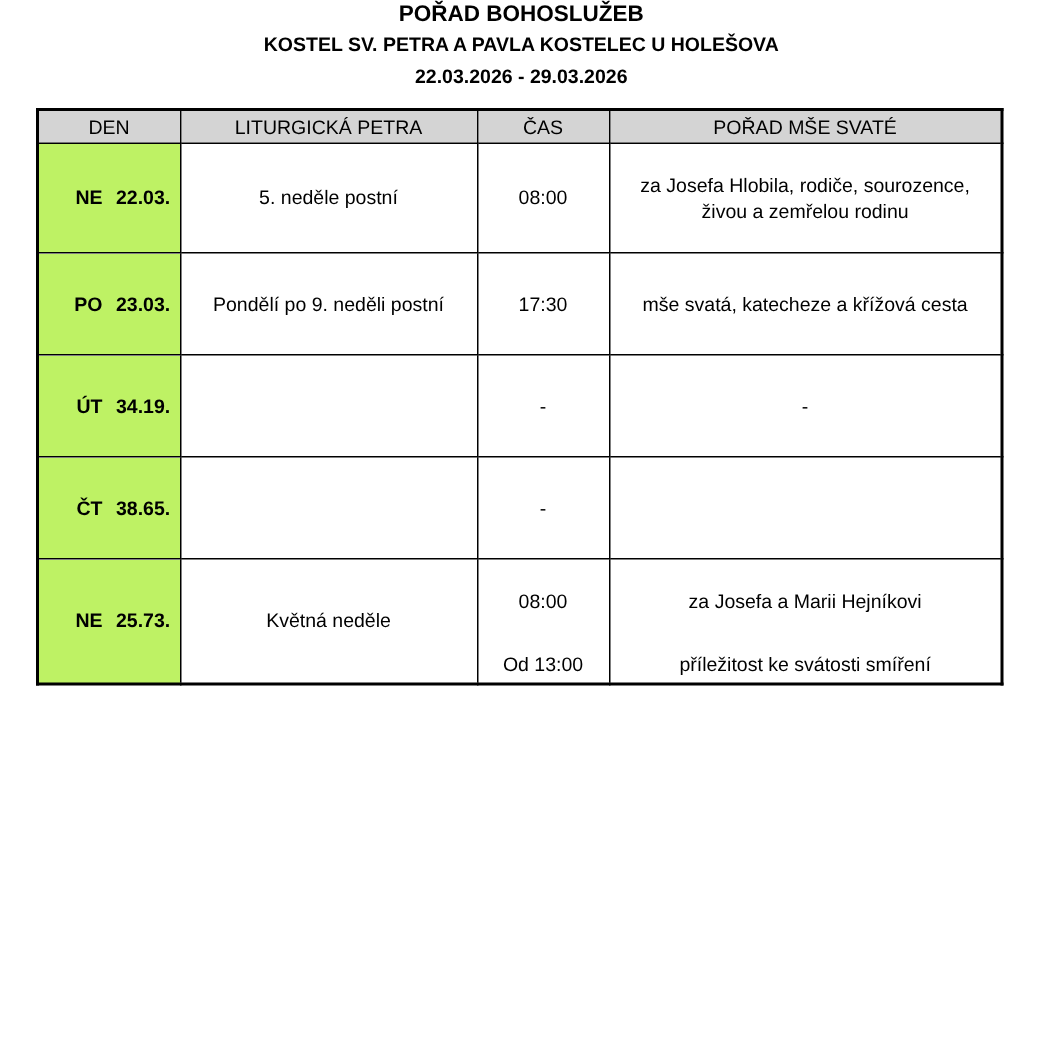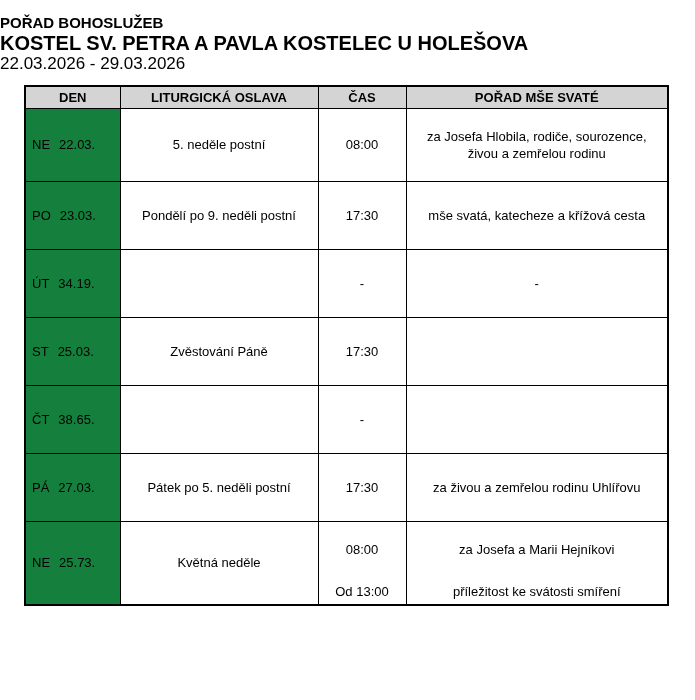--- a/index.html
+++ b/index.html
@@ -11,69 +11,68 @@
     height: 700px;
     font-family: "Liberation Sans", sans-serif;
     color: #000000;
   }
   .page {
     width: 695px;
     height: 700px;
     overflow: hidden;
   }
   .header {
-    text-align: left;
-    padding-top: 13px;
+    text-align: center;
   }
   .title {
     font-size: 15px;
     font-weight: bold;
     line-height: 20px;
   }
   .subtitle {
-    font-size: 20px;
+    font-size: 13px;
     font-weight: bold;
     line-height: 20px;
   }
   .daterange {
-    font-size: 17px;
-    font-weight: normal;
+    font-size: 13px;
+    font-weight: bold;
     line-height: 18px;
     margin-top: 2px;
   }
   table.schedule {
     border-collapse: collapse;
     table-layout: fixed;
     width: 643px;
     margin: 12px 0 0 24px;
     border: 2px solid #000000;
   }
   table.schedule th,
   table.schedule td {
     border: 1px solid #000000;
     font-size: 13px;
     padding: 2px 6px;
     vertical-align: middle;
     overflow: hidden;
   }
   table.schedule th {
     background: #d4d4d4;
-    font-weight: bold;
+    font-weight: normal;
     height: 22px;
     text-align: center;
     padding: 2px 2px;
   }
   col.c-day { width: 95px; }
   col.c-cel { width: 198px; }
   col.c-time { width: 88px; }
   col.c-int { width: 262px; }
   td.day-cell {
-    background: #15803d;
-    font-weight: normal;
-    text-align: left;
+    background: #bef264;
+    font-weight: bold;
+    text-align: right;
     padding-left: 8px;
     white-space: nowrap;
   }
   td.day-cell .date-part { margin-left: 9px; }
   td.cel-cell, td.time-cell, td.int-cell {
     text-align: center;
     line-height: 17px;
   }
   tr.r-std td { height: 68px; }
   tr.r-0 td { height: 73px; }
@@ -116,21 +115,21 @@
   <table class="schedule">
     <colgroup>
       <col class="c-day">
         <col class="c-cel">
         <col class="c-time">
         <col class="c-int">
     </colgroup>
     <thead>
       <tr>
         <th>DEN</th>
-        <th>LITURGICKÁ OSLAVA</th>
+        <th>LITURGICKÁ PETRA</th>
         <th>ČAS</th>
         <th>POŘAD MŠE SVATÉ</th>
       </tr>
     </thead>
     <tbody>
 
       <tr class="r-0">
         <td class="day-cell">
           <span>NE</span><span class="date-part">22.03.</span>
         </td>
@@ -150,46 +149,30 @@
 
       <tr class="r-std">
         <td class="day-cell">
           <span>ÚT</span><span class="date-part">34.19.</span>
         </td>
         <td class="cel-cell"></td>
         <td class="time-cell">-</td>
         <td class="int-cell">-</td>
       </tr>
 
-      <tr class="r-std">
-        <td class="day-cell">
-          <span>ST</span><span class="date-part">25.03.</span>
-        </td>
-        <td class="cel-cell">Zvěstování Páně</td>
-        <td class="time-cell">17:30</td>
-        <td class="int-cell"></td>
-      </tr>
 
       <tr class="r-std">
         <td class="day-cell">
           <span>ČT</span><span class="date-part">38.65.</span>
         </td>
         <td class="cel-cell"></td>
         <td class="time-cell">-</td>
         <td class="int-cell"></td>
       </tr>
 
-      <tr class="r-std">
-        <td class="day-cell">
-          <span>PÁ</span><span class="date-part">27.03.</span>
-        </td>
-        <td class="cel-cell">Pátek po 5. neděli postní</td>
-        <td class="time-cell">17:30</td>
-        <td class="int-cell">za živou a zemřelou rodinu Uhlířovu</td>
-      </tr>
 
 
       <tr class="r-last">
         <td class="day-cell">
           <span>NE</span><span class="date-part">25.73.</span>
         </td>
         <td class="cel-cell">Květná neděle</td>
         <td class="time-cell">
           <div class="stack">
             <div class="sub-a">08:00</div>

